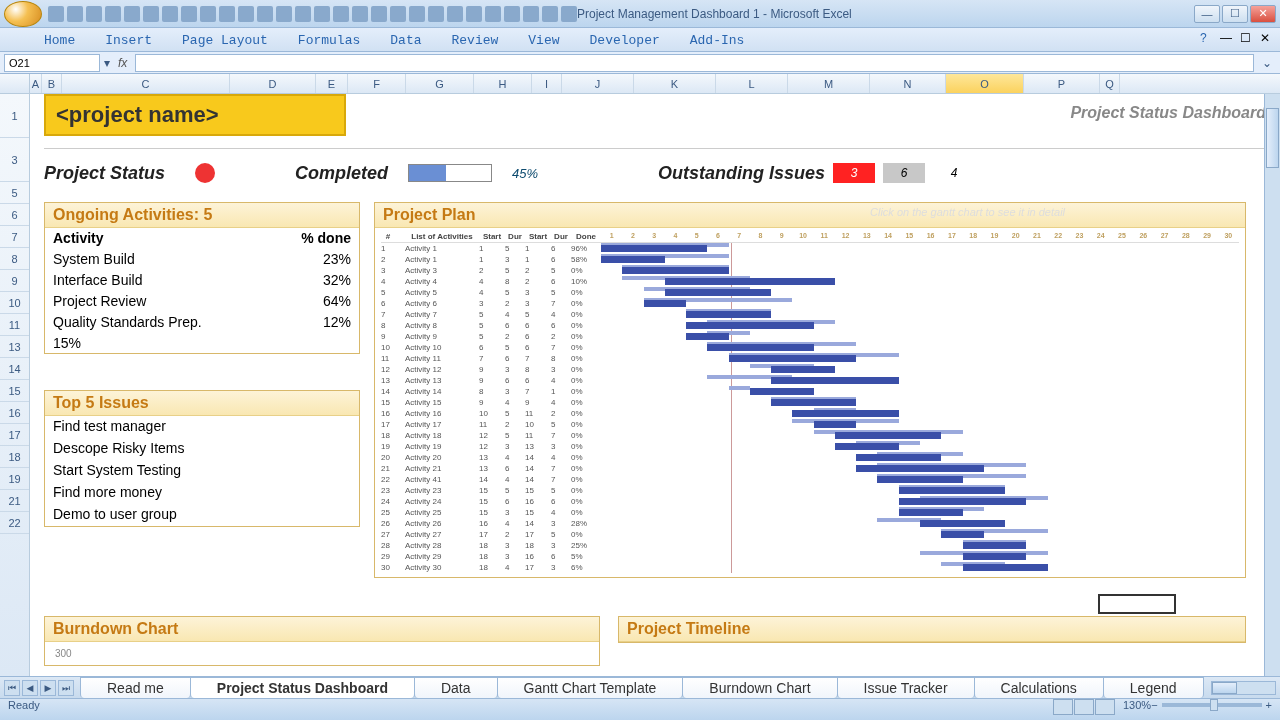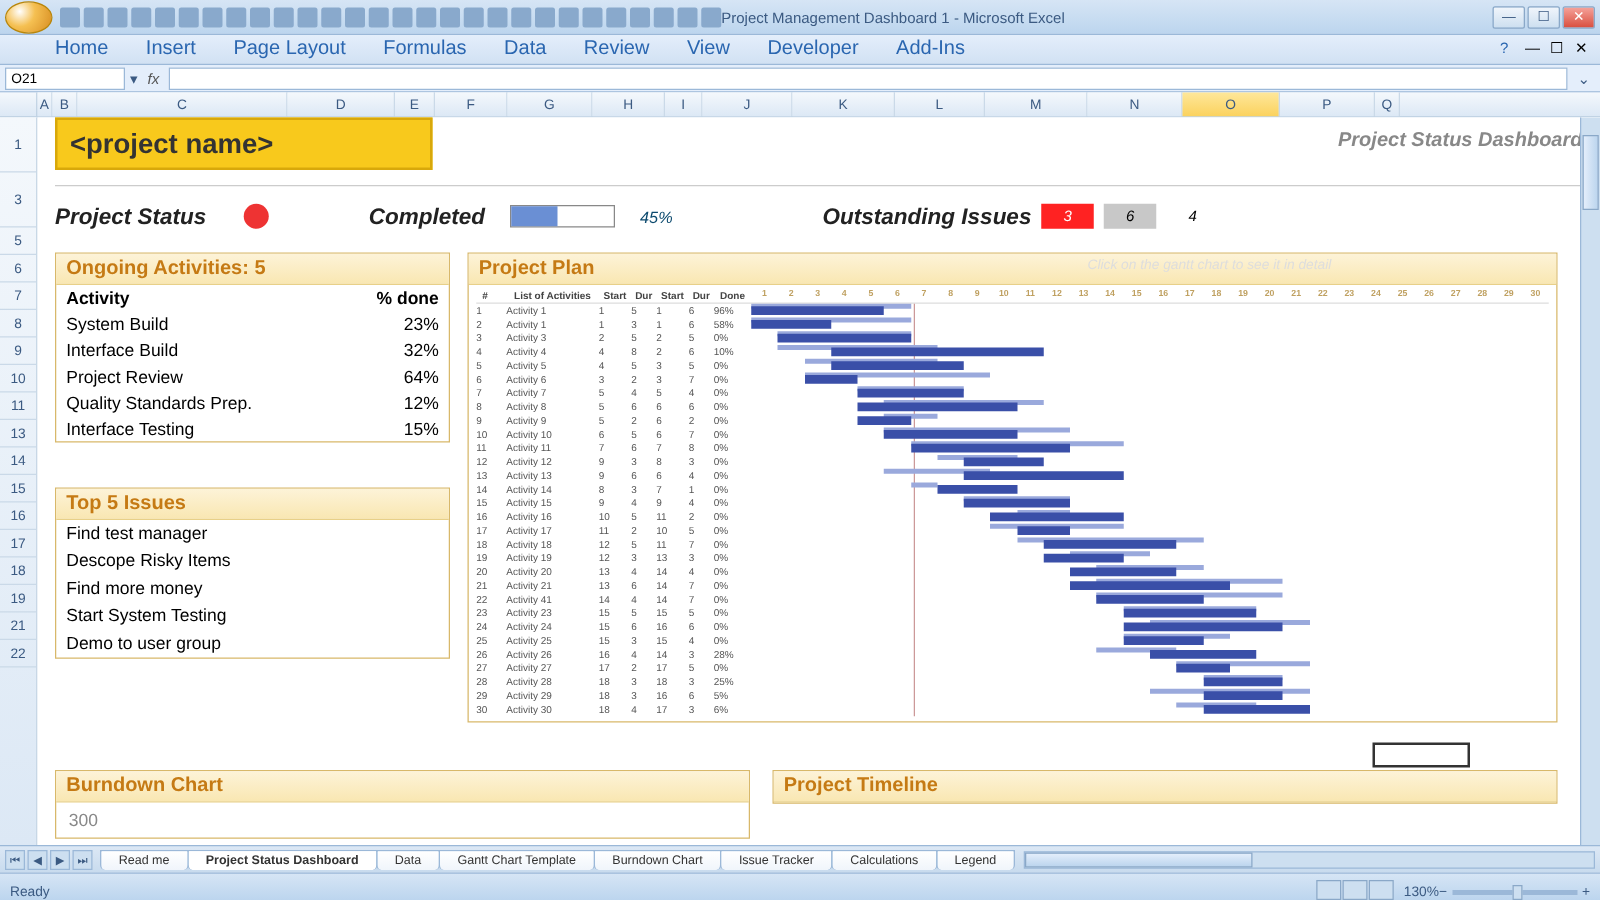--- a/index.html
+++ b/index.html
@@ -6,21 +6,21 @@
 body { font-family: "Segoe UI", Tahoma, sans-serif; font-size: 12px; background: #dce8f5; overflow: hidden; width: 1280px; height: 720px; }
 .titlebar { height: 28px; background: linear-gradient(#d6e5f5,#bcd5ee); display: flex; align-items: center; padding: 0 4px; border-bottom: 1px solid #9bb8d8; }
 .office-btn { width: 38px; height: 26px; background: radial-gradient(circle at 30% 30%, #fff 0%, #f5c052 40%, #d68b1f 100%); border-radius: 50%; margin-right: 6px; border: 1px solid #b8860b; }
 .qat { display: flex; gap: 3px; }
 .qat-ico { width: 16px; height: 16px; background: #89a9cc; border-radius: 2px; }
 .title-text { flex: 1; color: #3b5a82; font-size: 12px; }
 .winbtns { display: flex; gap: 2px; }
 .winbtn { width: 26px; height: 18px; background: linear-gradient(#f0f5fb,#cddff0); border: 1px solid #8aa8c8; border-radius: 2px; display:flex; align-items:center; justify-content:center; font-size:11px; color:#3b5a82; }
 .winbtn.close { background: linear-gradient(#f5a29a,#d94f3f); color:#fff; }
 .ribbon-tabs { height: 24px; background: linear-gradient(#e4eefb,#d1e1f3); display: flex; align-items: end; padding-left: 36px; gap: 14px; border-bottom: 1px solid #9bb8d8; position: relative; }
-.ribbon-tab { font-size: 16px; color: #2a66b0; padding: 3px 8px; cursor: pointer; }
+.ribbon-tab { font-size: 13px; color: #2a66b0; padding: 3px 8px; cursor: pointer; font-family: Liberation Mono, monospace; }
 .ribbon-right { position:absolute; right:6px; top:3px; display:flex; gap:6px; align-items:center; }
 .ribbon-right span { width:14px; height:14px; display:inline-block; }
 .namebox-bar { height: 22px; background: #e4eefb; display: flex; align-items: center; padding: 2px 4px; gap: 4px; border-bottom: 1px solid #9bb8d8; }
 .namebox { width: 96px; height: 18px; background: #fff; border: 1px solid #9bb8d8; padding: 1px 4px; font-size: 11px; }
 .fx-label { font-style: italic; font-size: 12px; color: #555; padding: 0 4px; }
 .formula-bar { flex: 1; height: 18px; background: #fff; border: 1px solid #9bb8d8; }
 .col-headers { height: 20px; display: flex; background: linear-gradient(#f4f8fc,#dce8f5); border-bottom: 1px solid #b8ccde; }
 .rowhdr-spacer { width: 30px; border-right: 1px solid #b8ccde; }
 .colh { border-right: 1px solid #cad9e8; text-align: center; font-size: 11px; color: #3b5a82; line-height: 20px; background: linear-gradient(#f4f8fc,#dce8f5); }
 .colh.sel { background: linear-gradient(#fee79a,#fbd25e); }
@@ -62,25 +62,25 @@
 .gbar { position: absolute; height: 7px; background: #3a4fa8; top: 2px; }
 .gbar.light { background: #9aa9dc; }
 .vline { position:absolute; top:0; bottom:0; width:1px; background:#c99; }
 .burndown { left: 14px; top: 522px; width: 556px; }
 .timeline { left: 588px; top: 522px; width: 628px; }
 .hint-text { position: absolute; left: 840px; top: 112px; font-size: 11px; font-style: italic; color: #ddd; }
 .sel-cell { position: absolute; border: 2px solid #333; width: 78px; height: 20px; }
 .sheet-tabs { height: 22px; background: linear-gradient(#dce8f5,#c8dbee); display: flex; align-items: center; padding: 0 4px; border-top: 1px solid #9bb8d8; }
 .nav-btns { display: flex; gap: 2px; margin-right: 6px; }
 .nav-btn { width: 16px; height: 16px; background: #cddff0; border: 1px solid #9bb8d8; font-size: 9px; text-align: center; line-height: 14px; color: #3b5a82; }
-.tab { background: linear-gradient(#fff,#f0f5fb); border: 1px solid #9bb8d8; border-bottom: none; padding: 2px 14px; font-size: 10px; margin-right: -1px; border-radius: 0 0 4px 4px; color: #333; }
+.tab { background: linear-gradient(#fff,#f0f5fb); border: 1px solid #9bb8d8; border-bottom: none; padding: 2px 26px; font-size: 14px; margin-right: -1px; border-radius: 0 0 4px 4px; color: #333; }
 .tab.active { background: #fff; font-weight: bold; }
 .hscroll { flex: 1; height: 14px; background: #cddff0; border: 1px solid #9bb8d8; margin-left: 8px; position: relative; }
 .hscroll-thumb { position: absolute; left: 0; width: 40%; height: 100%; background: linear-gradient(#e4eefb,#bcd5ee); border: 1px solid #8aa8c8; }
-.status-bar { height: 22px; background: linear-gradient(#d6e5f5,#bcd5ee); display: flex; align-items: flex-end; padding: 0 8px; border-top: 1px solid #9bb8d8; font-size: 11px; color: #3b5a82; }
+.status-bar { height: 22px; background: linear-gradient(#d6e5f5,#bcd5ee); display: flex; align-items: flex-start; padding: 0 8px; border-top: 1px solid #9bb8d8; font-size: 11px; color: #3b5a82; }
 .status-bar .spacer { flex: 1; }
 .view-btns { display: flex; gap: 1px; margin-right: 8px; }
 .view-btn { width: 20px; height: 16px; background: #cddff0; border: 1px solid #8aa8c8; }
 .zoom { display: flex; align-items: center; gap: 4px; }
 .zoom-track { width: 100px; height: 4px; background: #9bb8d8; position: relative; }
 .zoom-thumb { position: absolute; width: 8px; height: 12px; background: #cddff0; border: 1px solid #8aa8c8; top: -4px; left: 48px; }
 .vscroll { position:absolute; right:0; top:94px; bottom:44px; width:16px; background:#cddff0; border-left:1px solid #9bb8d8; }
 .vscroll-thumb { position:absolute; top:14px; left:1px; right:1px; height:60px; background:linear-gradient(90deg,#e4eefb,#bcd5ee); border:1px solid #8aa8c8; }
 </style>
 </head>
@@ -231,33 +231,32 @@
           </div>
           <div class="act-row">
             <span class="a">Project Review</span>
             <span>64%</span>
           </div>
           <div class="act-row">
             <span class="a">Quality Standards Prep.</span>
             <span>12%</span>
           </div>
           <div class="act-row">
-            <span class="a">Interface Testing</span>
             <span>15%</span>
           </div>
         </div>
     </div>
 
     <div class="panel issues">
       <div class="panel-head">Top 5 Issues</div>
       <div id="issues-rows">
           <div class="iss-row">Find test manager</div>
           <div class="iss-row">Descope Risky Items</div>
+          <div class="iss-row">Start System Testing</div>
           <div class="iss-row">Find more money</div>
-          <div class="iss-row">Start System Testing</div>
           <div class="iss-row">Demo to user group</div>
         </div>
     </div>
 
     <div class="panel plan">
       <div class="panel-head">Project Plan</div>
       <div class="plan-body">
         <div class="plan-head-row">
           <div class="pc-n">#</div>
           <div class="pc-name">List of Activities</div>
@@ -692,21 +691,21 @@
               </div>
             </div>
           </div>
       </div>
     </div>
 
     <div class="hint-text">Click on the gantt chart to see it in detail</div>
 
     <div class="panel burndown">
       <div class="panel-head">Burndown Chart</div>
-      <div style="padding:6px 10px;font-size:14px;color:#888;">300</div>
+      <div style="padding:6px 10px;font-size:10px;color:#888;">300</div>
     </div>
 
     <div class="panel timeline">
       <div class="panel-head">Project Timeline</div>
     </div>
 
     <div class="sel-cell" style="left:1068px; top:500px;"></div>
   </div>
 </div>
 

